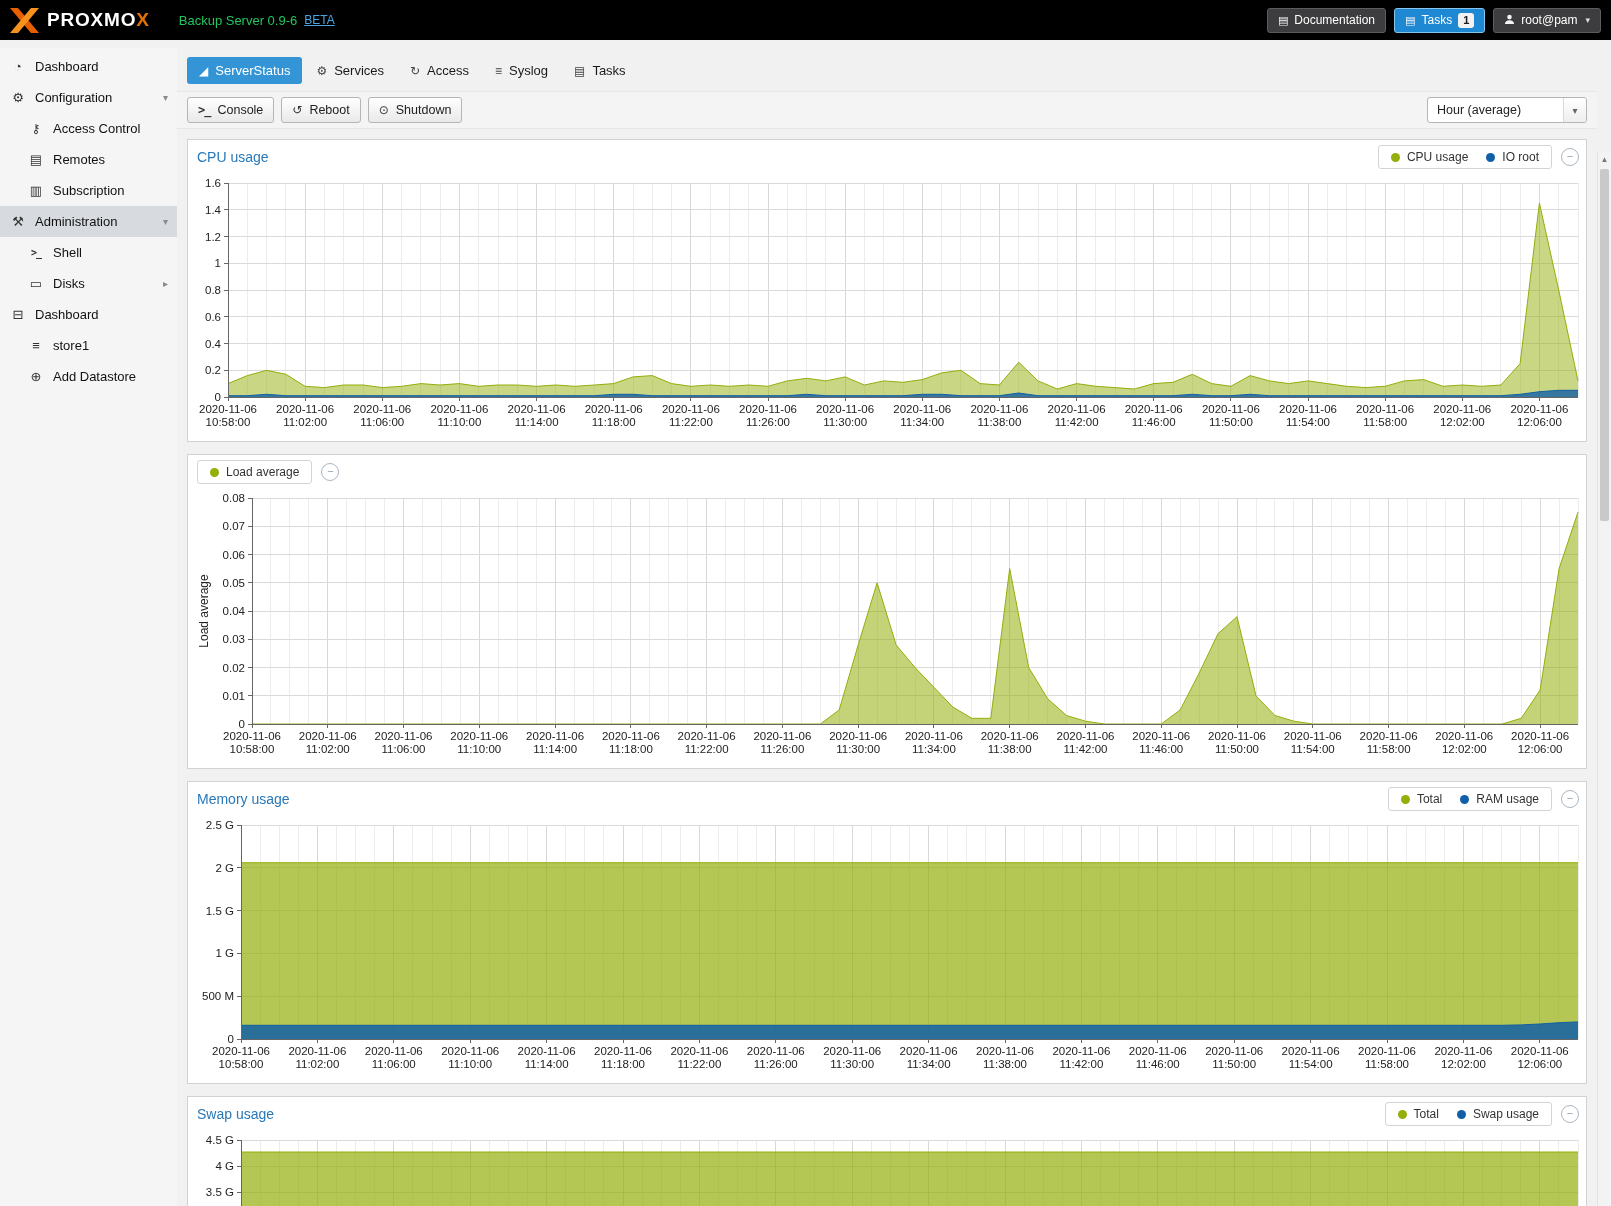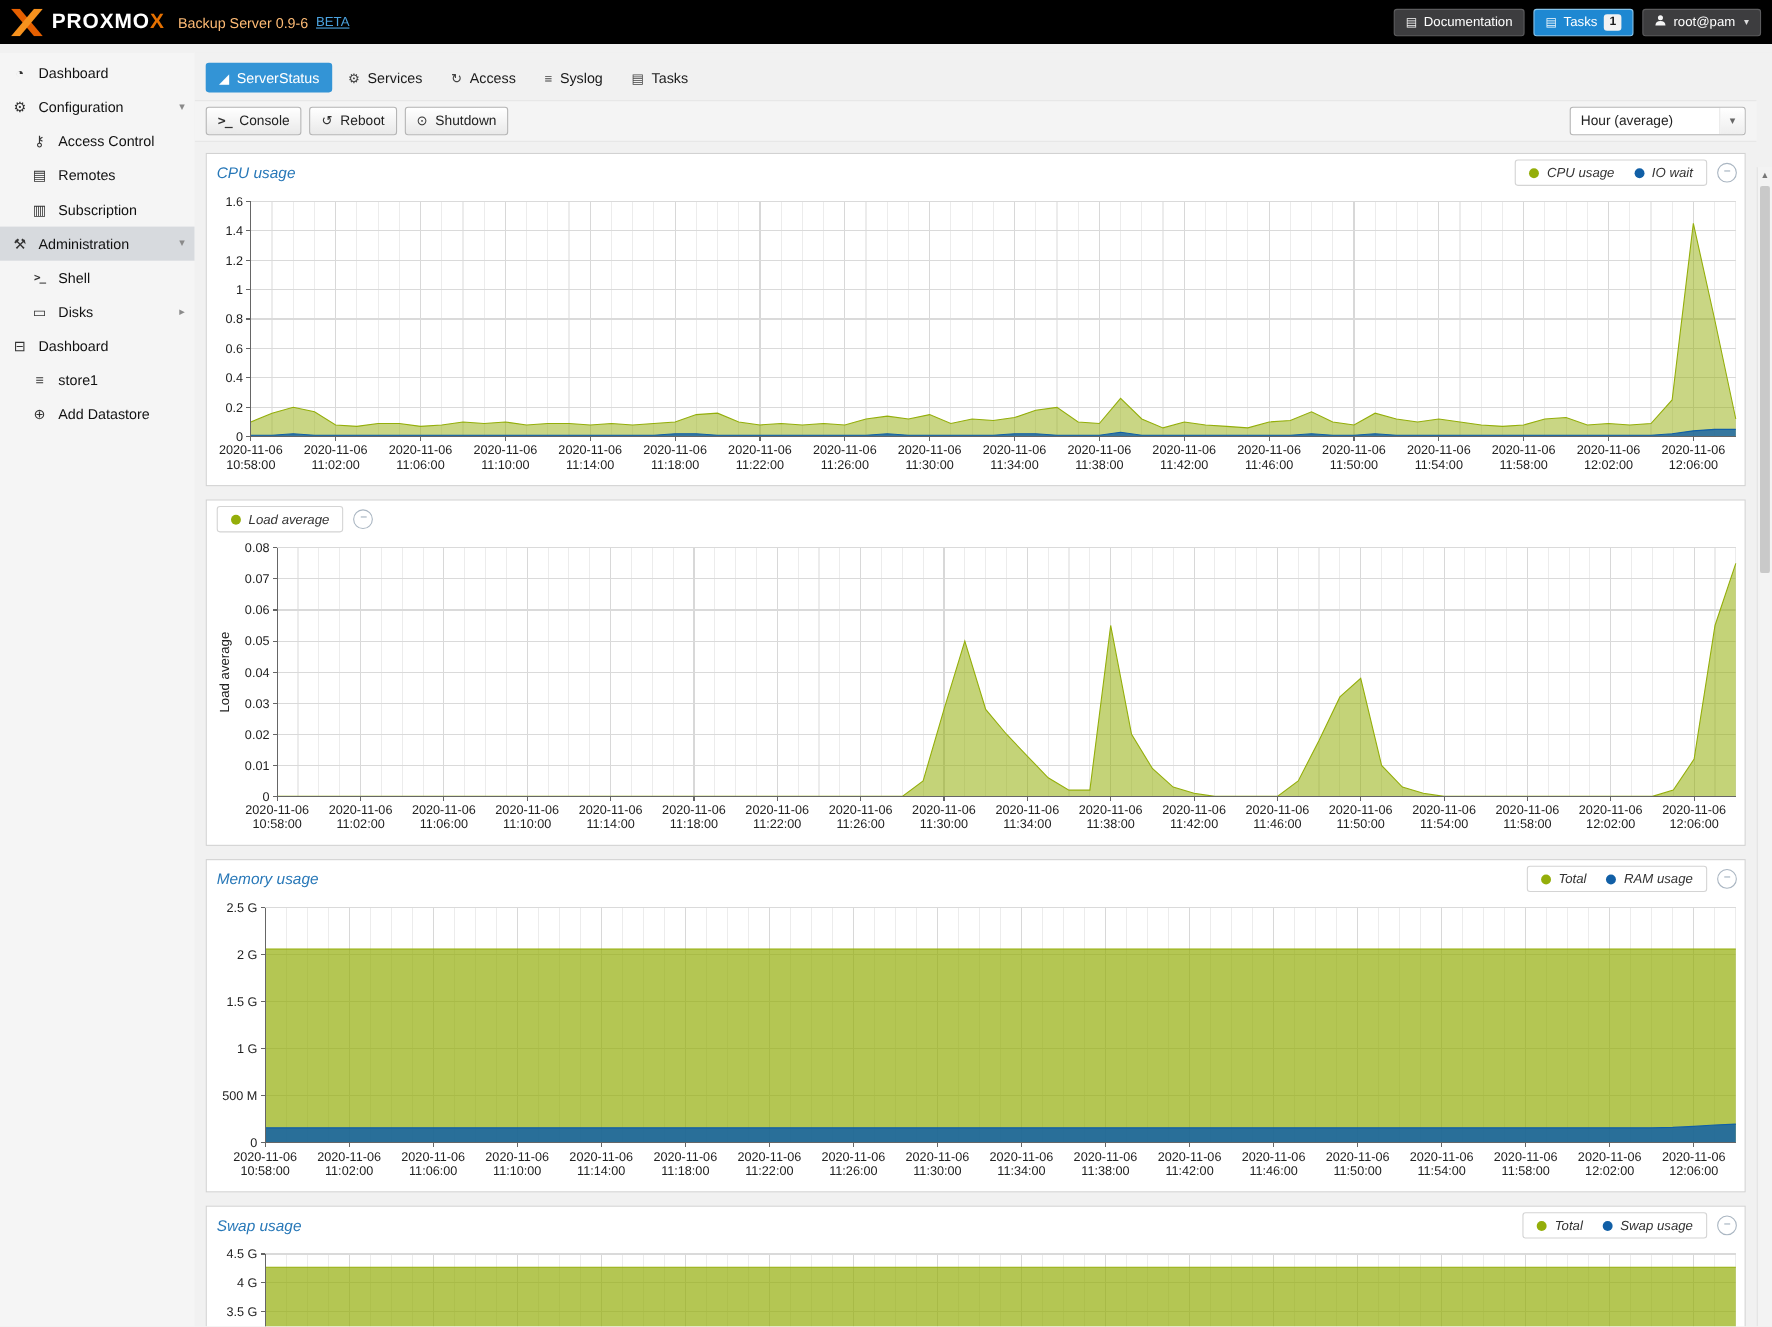--- a/index.html
+++ b/index.html
@@ -5,21 +5,21 @@
   html,body{margin:0;padding:0;}
   body{
     width:1611px;height:1206px;overflow:hidden;background:#f1f1f1;
     font-family:"Liberation Sans","DejaVu Sans",sans-serif;color:#1a1a1a;position:relative;
   }
   
   .topbar{position:absolute;top:0;left:0;right:0;height:40px;background:#000;display:flex;align-items:center;padding:0 10px;box-sizing:border-box;z-index:10;}
   .logo{display:flex;align-items:center;gap:8px;}
   .brand{font-size:19px;font-weight:bold;color:#fff;letter-spacing:.8px;}
   .brand .bx{color:#e57000;}
-  .product{color:#fdba74;font-size:13px;margin-left:12px;text-align:right;}
+  .product{color:#22c55e;font-size:13px;margin-left:29px;text-align:right;}
   .beta{color:#4ba3e0;font-size:12px;margin-left:7px;text-decoration:underline;cursor:pointer;}
   .hspacer{flex:1;}
   .hbtn{display:flex;align-items:center;gap:6px;background:#3d3d3f;border:1px solid #5c5c5e;color:#fff;font-size:12px;font-family:inherit;border-radius:3px;padding:4px 10px;margin-left:8px;cursor:pointer;height:25px;box-sizing:border-box;}
   .hbtn .hicon{font-size:11px;opacity:.95;}
   .hbtn.tasks{background:#1e88d2;border-color:#86c4ec;}
   .badge{background:#f2f2f2;color:#1a1a1a;font-weight:bold;font-size:11px;border-radius:3px;padding:1px 5px;line-height:13px;}
   .hcaret{font-size:9px;color:#ddd;margin-left:2px;}
   
   .sidebar{position:absolute;top:48px;left:0;width:177px;bottom:0;background:#f5f5f5;padding-top:3px;box-sizing:border-box;}
   .sb-item{position:relative;height:31px;display:flex;align-items:center;gap:9px;font-size:13px;color:#111;padding-left:10px;cursor:pointer;}
@@ -38,21 +38,21 @@
   .tab.active{background:#3394d6;color:#fff;}
   .tab.active .tic{color:#fff;}
   .toolbar{display:flex;align-items:center;margin-top:7px;padding:5px 10px;background:#f4f4f4;border-top:1px solid #e6e6e6;border-bottom:1px solid #e6e6e6;}
   .tb-buttons{display:flex;gap:7px;}
   .tbtn{display:flex;align-items:center;gap:7px;font-family:inherit;font-size:12.5px;color:#222;background:linear-gradient(#ffffff,#e9e9e9);border:1px solid #b5b5b5;border-radius:3px;padding:4px 10px;cursor:pointer;height:26px;box-sizing:border-box;}
   .tbtn .tic{font-size:12px;color:#333;}
   .combo{margin-left:auto;display:flex;align-items:center;justify-content:space-between;width:160px;height:26px;box-sizing:border-box;background:#fff;border:1px solid #b5b5b5;border-radius:3px;padding:0 0 0 9px;font-size:12.5px;color:#222;cursor:pointer;}
   .combo .trig{width:22px;height:24px;display:flex;align-items:center;justify-content:center;color:#666;font-size:10px;border-left:1px solid #d9d9d9;background:linear-gradient(#fff,#eee);border-radius:0 3px 3px 0;}
   
   .panel{margin:10px 10px 12px;background:#fff;border:1px solid #d2d2d2;}
-  .panel-hd{display:flex;align-items:center;padding:5px 7px 4px 9px;font-style:italic;}
+  .panel-hd{display:flex;align-items:center;padding:5px 7px 4px 9px;}
   .panel-title{flex:1;font-size:14px;color:#2878b8;}
   .legend{display:flex;align-items:center;gap:18px;border:1px solid #d4d4d4;border-radius:3px;background:#fff;padding:4px 12px;margin-right:9px;}
   .lg-item{display:flex;align-items:center;gap:7px;font-size:12px;color:#333;cursor:pointer;}
   .lg-dot{width:9px;height:9px;border-radius:50%;display:inline-block;}
   .tool-collapse{width:16px;height:16px;border:1px solid #aab6c2;border-radius:50%;color:#8fa0b0;font-size:11px;line-height:14px;text-align:center;cursor:pointer;user-select:none;}
   .chart{padding:2px 6px 4px;}
   .chart svg{display:block;}
   .chart text{font-family:"Liberation Sans","DejaVu Sans",sans-serif;}
   
   .vscroll{position:absolute;top:104px;right:0;width:14px;bottom:0;background:#f3f3f3;border-left:1px solid #e1e1e1;box-sizing:border-box;}
@@ -192,21 +192,21 @@
         <div class="panel">
           <div class="panel-hd">
             <span class="panel-title">CPU usage</span>
             <span class="legend">
               <span class="lg-item">
                 <i class="lg-dot" style="background: rgb(148, 174, 10);"></i>
                 <span>CPU usage</span>
               </span>
               <span class="lg-item">
                 <i class="lg-dot" style="background: rgb(17, 95, 166);"></i>
-                <span>IO wait</span>
+                <span>IO root</span>
               </span>
             </span>
             <span class="tool-collapse">−</span>
           </div>
           <div class="chart" id="chart-cpu" style="height: 262px;">
             <svg width="1398" height="262">
               <g shape-rendering="crispEdges">
                 <line x1="53.3" y1="8" x2="53.3" y2="222" stroke="#ececec" stroke-width="1"></line>
                 <line x1="72.6" y1="8" x2="72.6" y2="222" stroke="#ececec" stroke-width="1"></line>
                 <line x1="91.9" y1="8" x2="91.9" y2="222" stroke="#ececec" stroke-width="1"></line>

